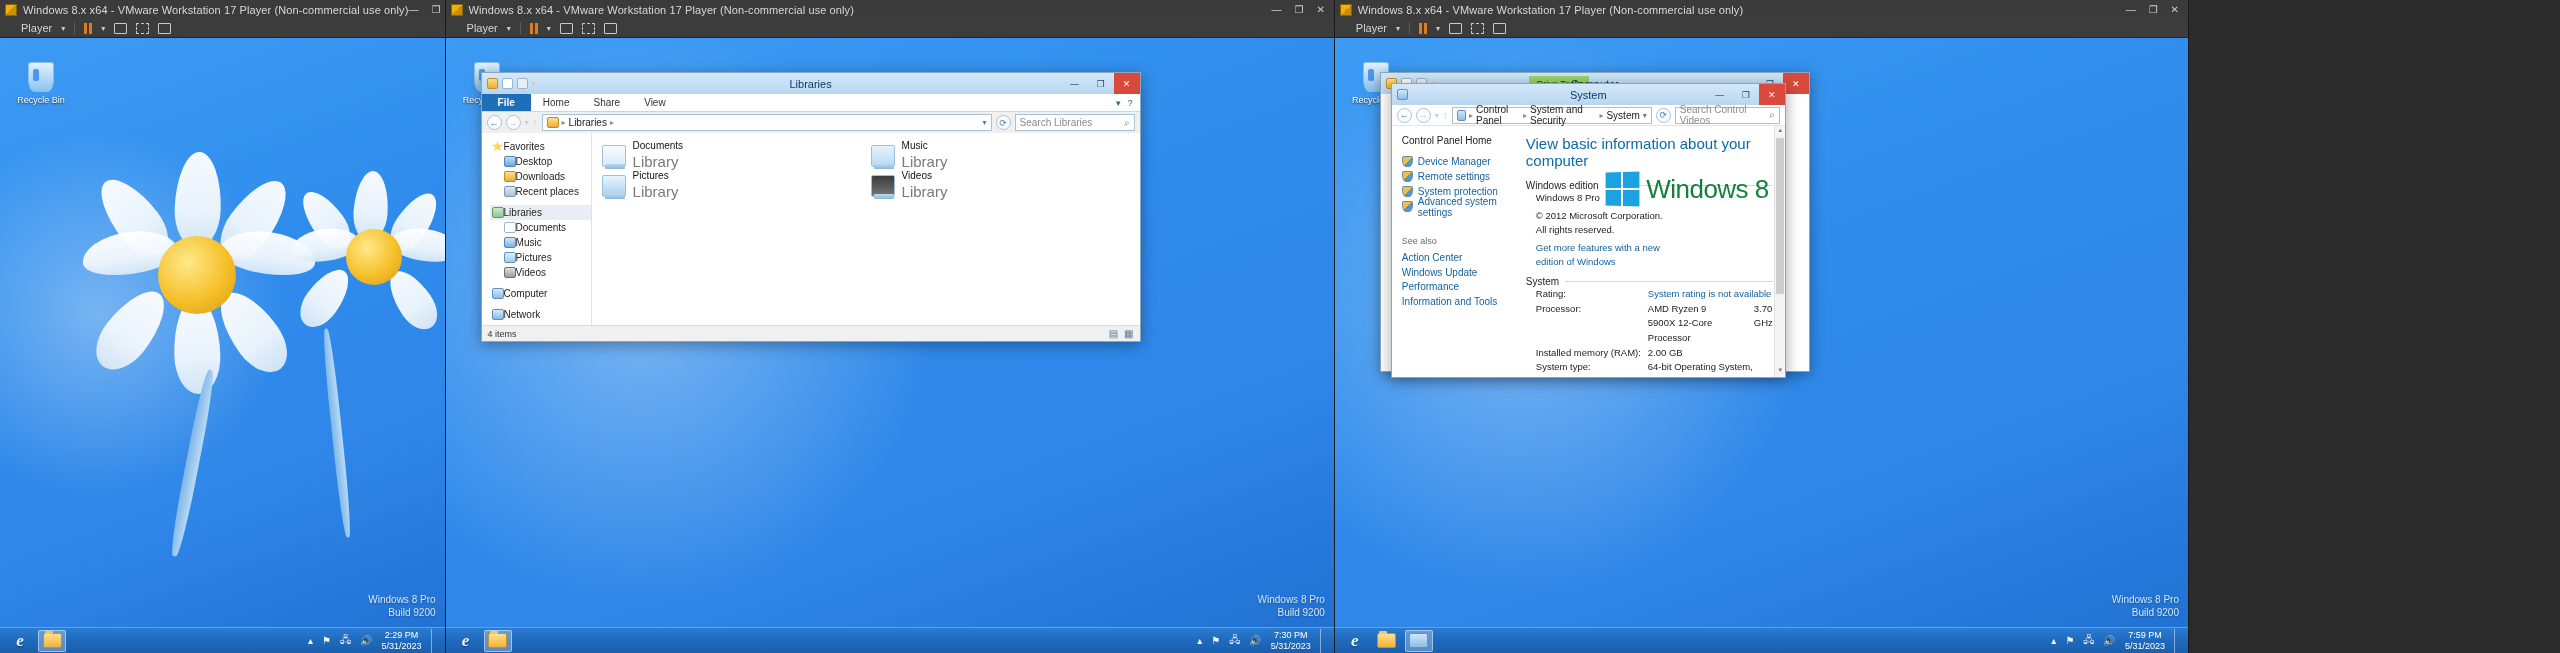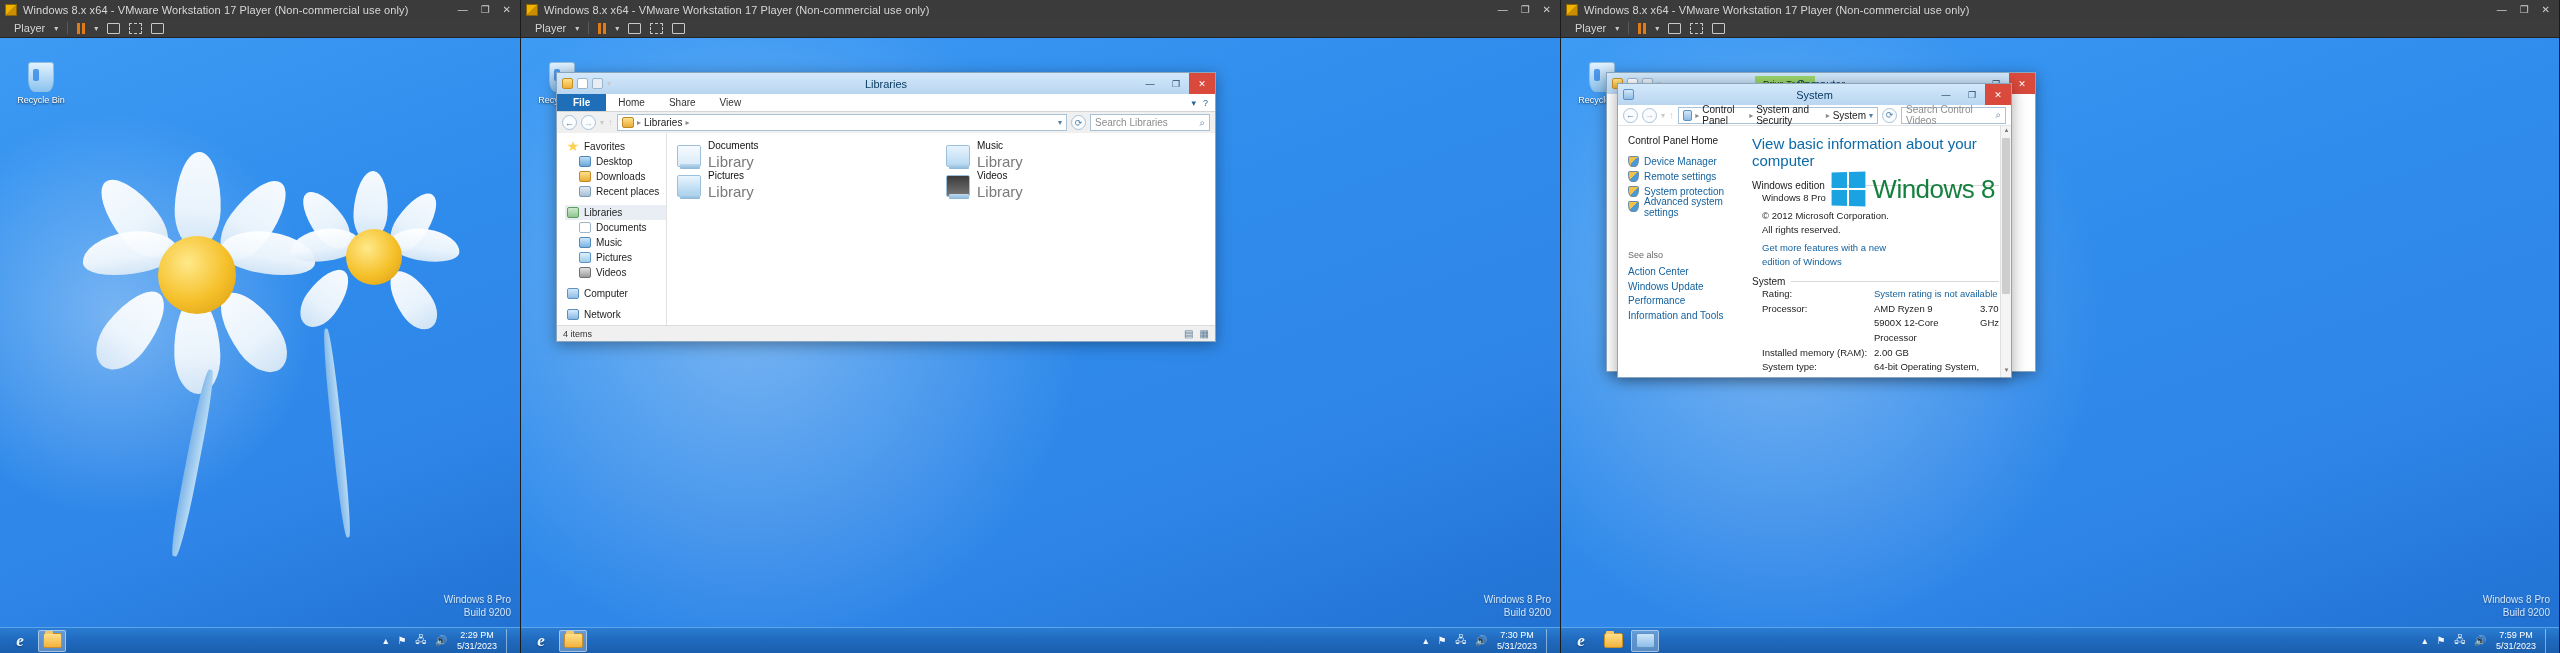--- a/index.html
+++ b/index.html
@@ -1,33 +1,33 @@
 <!DOCTYPE html>
 <html><head>
 <meta charset="utf-8">
 <style>
   * { box-sizing: border-box; margin:0; padding:0; }
   html,body { width:2560px; height:653px; overflow:hidden; background:#2b2b2b;
     font-family:"Liberation Sans", sans-serif; }
-  .screen { position:relative; width:2560px; height:653px; display:flex;border-radius:27px; }
+  .screen { position:relative; width:2189px; height:653px; display:flex;border-radius:27px; }
 
   
   .vm { position:relative; height:653px; overflow:hidden; background:#3c3c3c;
         border-right:1px solid #1a1a1a; }
   .vm-title { height:19px; background:#3b3b3b; display:flex; align-items:center;
         padding-left:5px; color:#d8d8d8; font-size:11px; white-space:nowrap; }
   .vm-title .tlabel { margin-left:6px; letter-spacing:.1px; }
   .vm-logo { width:12px; height:12px; background:
         linear-gradient(135deg,#f0b400 0 50%, #c98f00 50% 100%); border:1px solid #8a6500;
         flex:none; }
   .vm-wincontrols { margin-left:auto; display:flex; gap:13px; padding-right:9px;
         color:#cfcfcf; font-size:10px; }
   .vm-wincontrols span { cursor:default; }
   .vm-toolbar { height:19px; background:#3c3c3c; display:flex; align-items:center;
-        gap:9px; padding-left:14px; color:#d5d5d5; font-size:11px;
+        gap:9px; padding-left:21px; color:#d5d5d5; font-size:11px;
         border-bottom:1px solid #232323; }
   .vm-toolbar .sep { width:1px; height:12px; background:#5a5a5a; }
   .pausebtn { display:flex; gap:2px; }
   .pausebtn i { display:block; width:3px; height:11px; background:#e07b18; }
   .ticon { width:13px; height:11px; border:1.5px solid #c9c9c9; border-radius:1px; }
   .ticon.b { border-style:dashed; }
   .caret { font-size:8px; color:#c9c9c9; }
   .vm-guest { position:relative; overflow:hidden; }
 
   
@@ -120,21 +120,21 @@
   .miniicon { width:12px; height:11px; border-radius:2px;
         background:linear-gradient(180deg,#ffe08a,#e9ad38); border:1px solid #bd8a24; }
   .miniicon.pc { background:linear-gradient(180deg,#d3e8fb,#8fbde4); border-color:#5d92c2; }
   .srch { width:120px; height:17px; background:#fff; border:1px solid #a9c2d8;
         display:flex; align-items:center; padding:0 4px; font-size:10px; color:#8c8c8c; }
   .srch .mag { margin-left:auto; color:#5b7f9e; }
 
   
   .win-body { flex:1; display:flex; background:#fff; overflow:hidden; }
   .navpane { width:110px; background:#fff; border-right:1px solid #e2e2e2; padding:6px 0 0 8px; }
-  .nv { display:flex; align-items:center; gap:5px; font-size:10px; color:#1d1d1d;
+  .nv { display:flex; align-items:center; font-size:10px; color:#1d1d1d;
         height:15px; padding-left:2px; }
   .nv.sel { background:#e8eef4; }
   .nv.ind { padding-left:14px; }
   .nv .ic { width:12px; height:11px; flex:none; border-radius:2px; }
   .ic-star { background:#ffd24d; border:1px solid #d8a520;
         clip-path:polygon(50% 0,61% 35%,98% 35%,68% 57%,79% 91%,50% 70%,21% 91%,32% 57%,2% 35%,39% 35%); border:none;}
   .ic-desk { background:linear-gradient(180deg,#bfe0f7,#6aa7da); border:1px solid #4e85b5; }
   .ic-dl { background:linear-gradient(180deg,#ffe08a,#e9ad38); border:1px solid #bd8a24; }
   .ic-recent { background:linear-gradient(180deg,#dfe9f2,#a9c0d5); border:1px solid #7d99b2; }
   .ic-lib { background:linear-gradient(180deg,#cfe8cf,#8dc78d); border:1px solid #5f9c5f; }
@@ -162,21 +162,21 @@
   .sb-views { margin-left:auto; display:flex; gap:6px; color:#5d7b94; font-size:10px; }
 
   
   .cp-body { flex:1; display:flex; background:#fff; overflow:hidden; position:relative;justify-content:space-between; }
   .cp-left { width:120px; padding:9px 8px 0 10px; }
   .cp-left .head { font-size:10px; color:#1a1a1a; margin-bottom:8px; }
   .cp-link { display:flex; align-items:center; gap:5px; font-size:10px; color:#14629e;
         height:15px; }
   .shield { width:11px; height:11px; flex:none; border-radius:2px 2px 4px 4px/2px 2px 7px 7px;
         background:linear-gradient(135deg,#f2c14a 0 50%, #4a9ad8 50% 100%); border:1px solid #6d8aa3; }
-  .cp-seealso { margin-top:36px; }
+  .cp-seealso { margin-top:22px; }
   .cp-seealso .lbl { font-size:9px; color:#6a6a6a; margin-bottom:5px; }
   .cp-seealso .l { font-size:10px; color:#14629e; line-height:1.45; }
   .cp-right { flex:1; padding:9px 12px 0 14px; overflow:hidden; position:relative; }
   .cp-h1 { font-size:15px; color:#0b6aa8; font-weight:normal; margin-bottom:11px; }
   .sect { margin-bottom:7px; }
   .sect-title { font-size:10px; color:#222; display:flex; align-items:center; gap:6px; }
   .sect-title:after { content:""; flex:1; height:1px; background:#d8d8d8; }
   .row { display:flex; font-size:9.5px; color:#222; line-height:1.55; padding-left:10px; }
   .row .k { width:112px; flex:none; }
   .row .v { }

